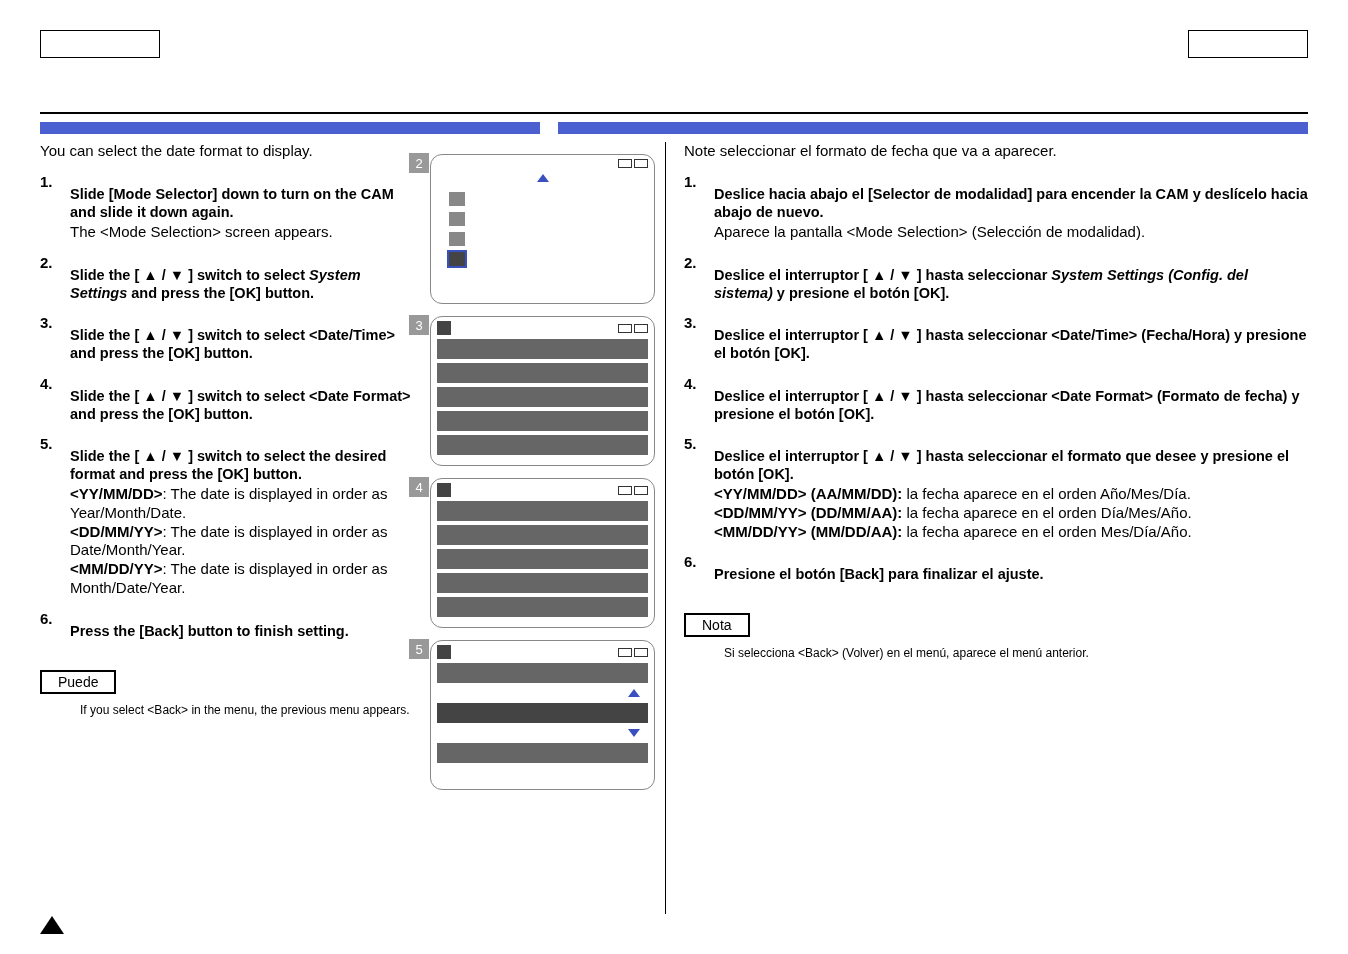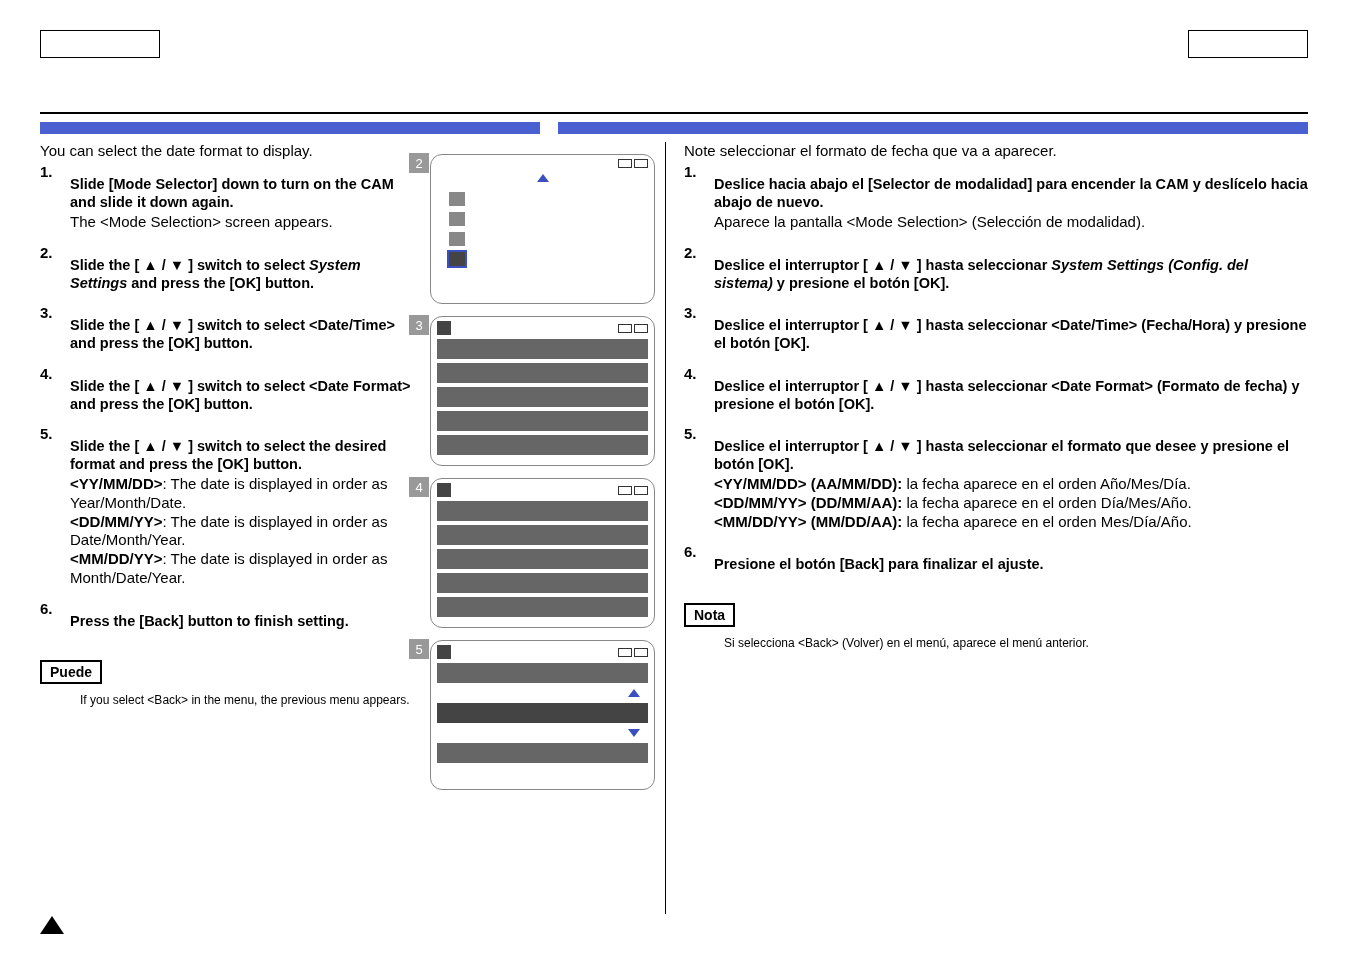--- a/index.html
+++ b/index.html
@@ -16,29 +16,29 @@
   .page-container { display: flex; flex-direction: column; height: 100%; }
   .top-rule { border-top: 2px solid #000; margin: 50px 0 8px 0; }
   .blue-bars { display: flex; gap: 18px; margin-bottom: 8px; }
   .blue-bar { height: 12px; background: #4a5fd0; }
   .blue-bar.left { flex: 0 0 500px; }
   .blue-bar.right { flex: 1; }
   .content { display: flex; gap: 0; flex: 1; }
   .col-left { flex: 0 0 390px; padding-right: 12px; }
   .col-mid { flex: 0 0 225px; display: flex; flex-direction: column; gap: 12px; padding-top: 12px;}
   .col-right { flex: 1; padding-left: 18px; border-left: 1px solid #000; margin-left: 10px;}
-  .intro { font-size: 15px; margin-bottom: 4px; }
+  .intro { font-size: 15px; margin-bottom: 14px; }
   ol.steps { list-style: none; }
   ol.steps > li { display: flex; margin-bottom: 12px; }
   ol.steps > li > .num { flex: 0 0 30px; font-weight: bold; font-size: 15px; }
   ol.steps > li > .body { flex: 1; font-size: 14.5px; line-height: 1.25; margin-top: 12px; }
   ol.steps .body b, ol.steps .body strong { font-weight: bold; }
   ol.steps .body em { font-style: italic; font-weight: bold; }
   ol.steps .body .sub { font-weight: normal; font-size: 15px; display: block; margin-top: 2px; }
-  .note-label { display: inline-block; border: 2px solid #000; padding: 2px 8px; font-size: 14px; margin: 18px 0 8px 0; font-weight: bold; }
+  .note-label { display: inline-block; border: 2px solid #000; padding: 2px 16px; font-size: 14px; margin: 18px 0 8px 0; }
   .note-text { font-size: 12px; padding-left: 40px; line-height:1.35;}
   
   .shot { border:1px solid #888; border-radius:12px; background:#fff; position:relative; height:150px; display:flex; flex-direction:column;}
   .shot .numtag{ position:absolute; left:-22px; top:-2px; width:20px;height:20px;background:#999;color:#fff;display:flex;align-items:center;justify-content:center;font-size:13px;}
   .shot-header{ display:flex; justify-content:space-between; padding:4px 6px 2px 6px; font-size:10px; align-items:center;}
   .shot-header .left-ic{ width:14px;height:14px;background:#444;}
   .batt{ display:flex; gap:2px; align-items:center;}
   .batt span{ width:14px;height:9px;border:1px solid #333;}
   .shot-body{ flex:1; padding:2px 6px 6px 6px; display:flex; flex-direction:column; gap:4px;}
   .menu-row{ height:20px; background:#666;}

